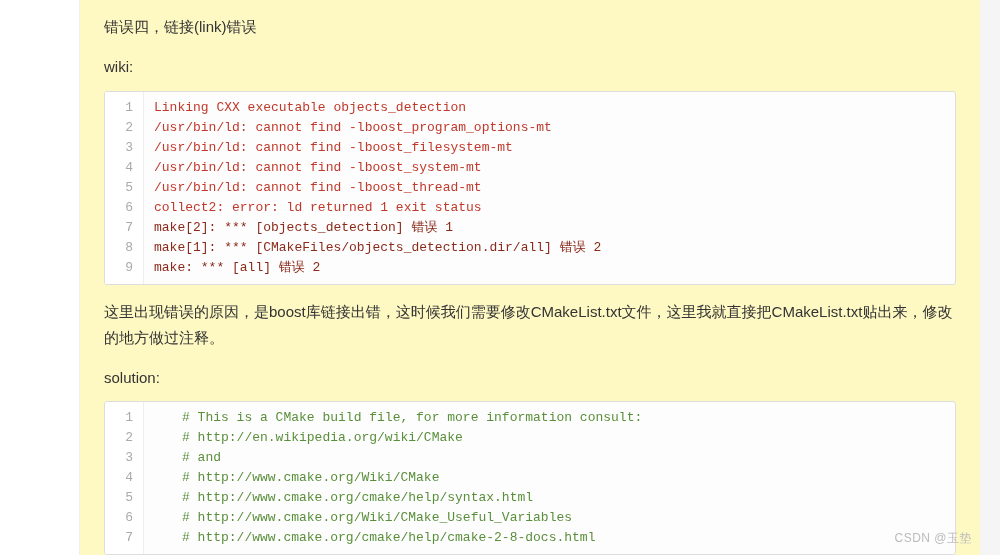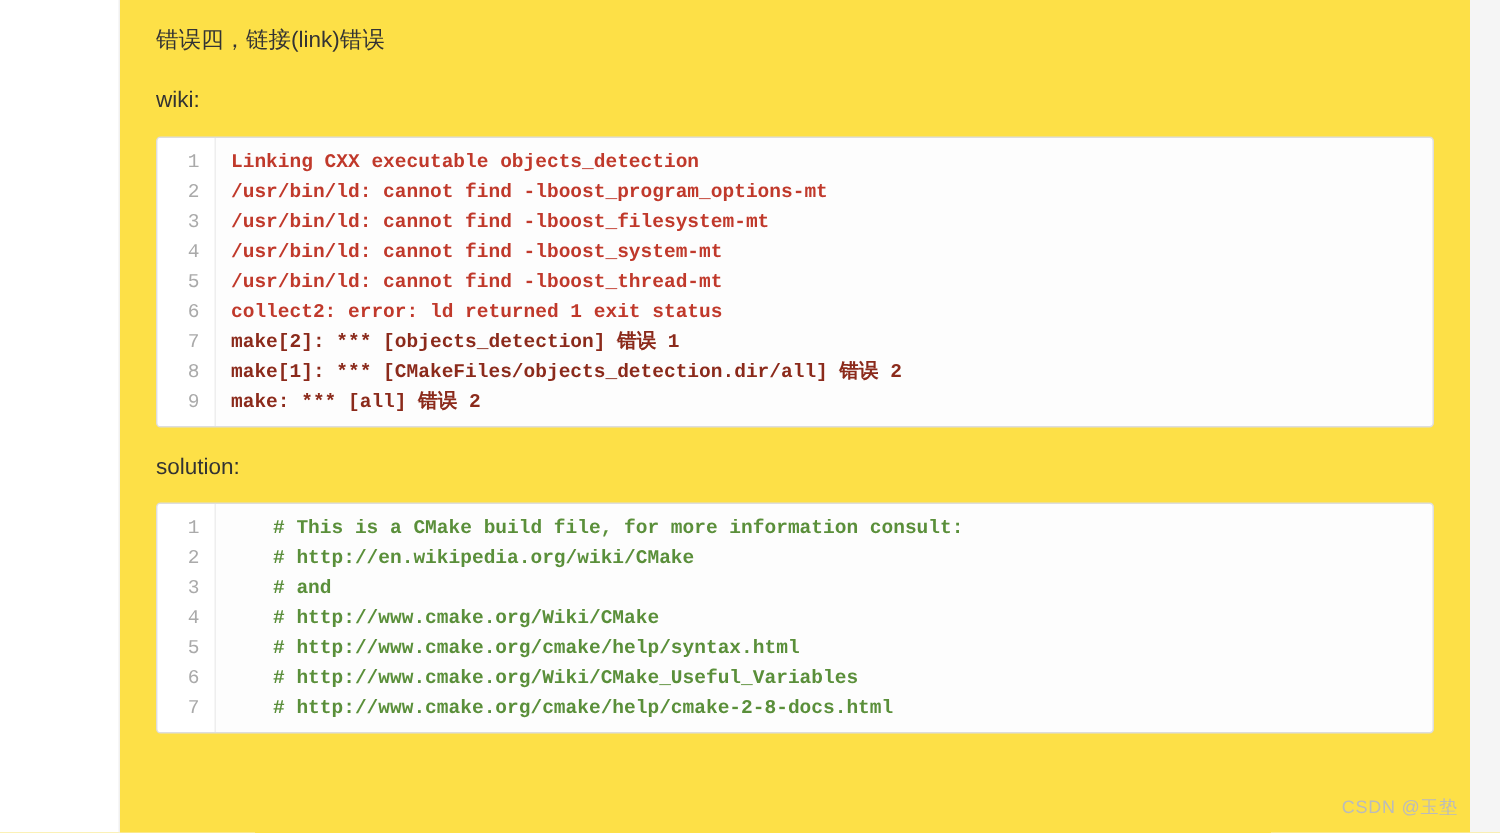--- a/index.html
+++ b/index.html
@@ -18,21 +18,21 @@
     height: 555px;
   }
   .left-gutter {
     width: 80px;
     background: #fff;
     border-right: 1px solid #f0f0f0;
     box-sizing: border-box;
   }
   .main {
     flex: 1;
-    background: #fde047;
+    background: #fef9c3;
     padding: 0 24px 0 24px;
     box-sizing: border-box;
   }
   .right-gutter {
     width: 20px;
     background: #f5f5f5;
   }
   .para {
     margin: 14px 0 6px 0;
     line-height: 1.75;
@@ -59,21 +59,20 @@
   .code-gutter .ln {
     padding: 0 10px;
     line-height: 20px;
     height: 20px;
   }
   .code-body {
     padding: 6px 10px;
     flex: 1;
     white-space: pre;
     line-height: 20px;
-    font-weight: bold;
   }
   .code-body .line {
     height: 20px;
     line-height: 20px;
     display: block;
   }
   .err-red { color: #c0392b; }
   .err-brown { color: #8b2a1b; }
   .comment-green { color: #5a8f3a; margin-left: 28px; }
   .watermark {
@@ -104,20 +103,21 @@
           <div class="ln">4</div>
           <div class="ln">5</div>
           <div class="ln">6</div>
           <div class="ln">7</div>
           <div class="ln">8</div>
           <div class="ln">9</div>
         </div>
       <div class="code-body" id="body1"><span class="line err-red">Linking CXX executable objects_detection</span><span class="line err-red">/usr/bin/ld: cannot find -lboost_program_options-mt</span><span class="line err-red">/usr/bin/ld: cannot find -lboost_filesystem-mt</span><span class="line err-red">/usr/bin/ld: cannot find -lboost_system-mt</span><span class="line err-red">/usr/bin/ld: cannot find -lboost_thread-mt</span><span class="line err-red">collect2: error: ld returned 1 exit status</span><span class="line err-brown">make[2]: *** [objects_detection] 错误 1</span><span class="line err-brown">make[1]: *** [CMakeFiles/objects_detection.dir/all] 错误 2</span><span class="line err-brown">make: *** [all] 错误 2</span></div>
     </div>
 
+    <p class="para">这里出现错误的原因，是boost库链接出错，这时候我们需要修改CMakeList.txt文件，这里我就直接把CMakeList.txt贴出来，修改的地方做过注释。</p>
     <p class="para">solution:</p>
 
     <div class="codeblock">
       <div class="code-gutter" id="gutter2">
           <div class="ln">1</div>
           <div class="ln">2</div>
           <div class="ln">3</div>
           <div class="ln">4</div>
           <div class="ln">5</div>
           <div class="ln">6</div>

